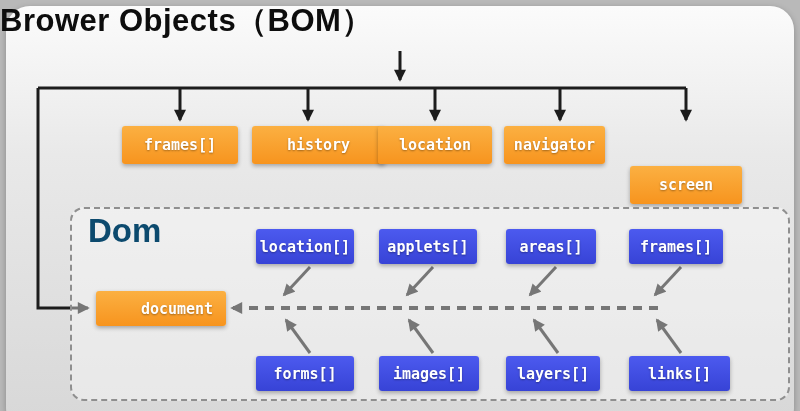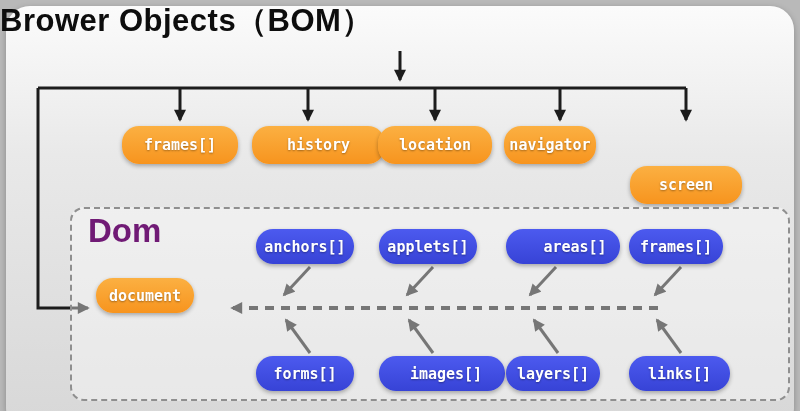--- a/index.html
+++ b/index.html
@@ -41,21 +41,21 @@
     font-weight: 800;
     letter-spacing: 0.5px;
     color: #0d0d0d;
   }
   .node {
     position: absolute;
     height: 38px;
     display: flex;
     align-items: center;
     justify-content: center;
-    border-radius: 17px;
+    border-radius: 3px;
     color: #ffffff;
     font-family: "DejaVu Sans Mono", "Liberation Mono", monospace;
     font-size: 15px;
     font-weight: 700;
     text-shadow: 0 1px 2px rgba(0,0,0,0.35);
     box-shadow: 0 2px 4px rgba(0,0,0,0.30);
   }
   .node.orange {
     background: linear-gradient(180deg, var(--orange-light, #fbb042) 0%, var(--orange, #f7941e) 100%);
   }
@@ -72,21 +72,21 @@
     border: 2px dashed #8f8f8f;
     border-radius: 14px;
     background: rgba(255,255,255,0.40);
   }
   .dom-label {
     position: absolute;
     left: 88px;
     top: 212px;
     font-size: 33px;
     font-weight: 800;
-    color: #701a75;
+    color: #0c4a6e;
   }
   .conn {
     stroke: var(--arrow, #1c1c1c);
     stroke-width: 3;
     fill: none;
   }
   .conn.dashed {
     stroke-width: 4;
     stroke-dasharray: 9 7;
   }
@@ -128,31 +128,31 @@
     <line class="conn" x1="433" y1="353" x2="409" y2="320" marker-end="url(#arrow)"></line>
     <line class="conn" x1="558" y1="353" x2="534" y2="320" marker-end="url(#arrow)"></line>
     <line class="conn" x1="681" y1="353" x2="657" y2="320" marker-end="url(#arrow)"></line>
   </svg>
 
   <h1 class="title">Brower Objects（BOM）</h1>
 
   <div class="node orange" style="left:122px; top:126px; width:116px;">frames[]</div>
   <div class="node orange" style="left:252px; top:126px; width:133px;">history</div>
   <div class="node orange" style="left:378px; top:126px; width:114px;">location</div>
-  <div class="node orange" style="left:504px; top:126px; width:92px;">navigator</div>
+  <div class="node orange" style="left:504px; top:126px; width:101px;">navigator</div>
   <div class="node orange" style="left:630px; top:126px; width:112px;margin-top:40px;">screen</div>
 
   <div class="dom-box"></div>
   <div class="dom-label">Dom</div>
 
-  <div class="node orange" style="left:96px; top:278px; width:98px; height:35px;">document</div>
+  <div class="node orange" style="left:96px; top:291px; width:98px; height:35px;padding-left:32px;">document</div>
 
-  <div class="node blue" style="left:256px; top:229px; width:98px;">anchors[]</div>
+  <div class="node blue" style="left:256px; top:229px; width:98px;">location[]</div>
   <div class="node blue" style="left:379px; top:229px; width:98px;">applets[]</div>
-  <div class="node blue" style="left:506px; top:229px; width:90px;padding-left:24px;">areas[]</div>
+  <div class="node blue" style="left:506px; top:229px; width:90px;">areas[]</div>
   <div class="node blue" style="left:629px; top:229px; width:94px;">frames[]</div>
 
   <div class="node blue" style="left:256px; top:356px; width:98px;">forms[]</div>
-  <div class="node blue" style="left:379px; top:356px; width:118px;padding-left:8px;">images[]</div>
+  <div class="node blue" style="left:379px; top:356px; width:100px;">images[]</div>
   <div class="node blue" style="left:506px; top:356px; width:94px;">layers[]</div>
   <div class="node blue" style="left:629px; top:356px; width:101px;">links[]</div>
 
 </div>
 
 </body></html>

